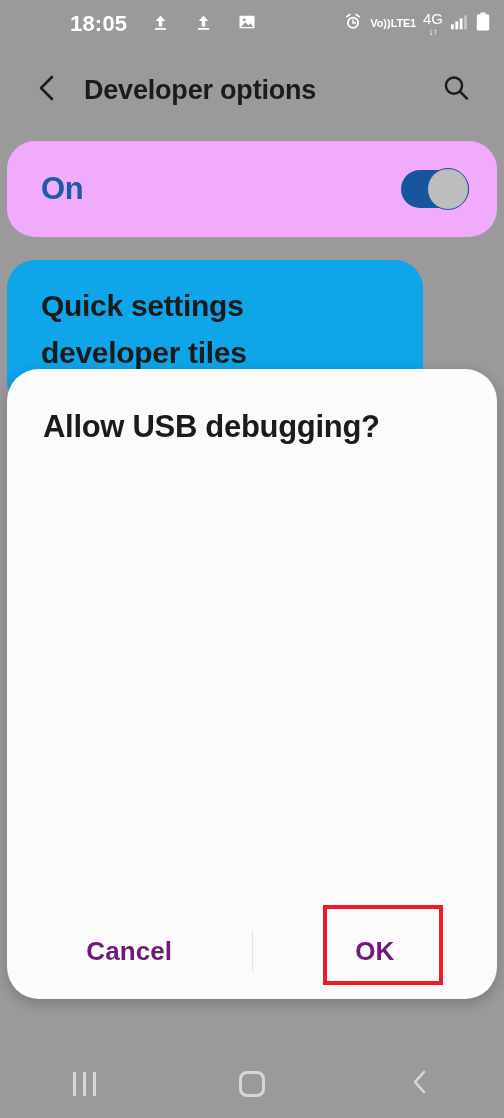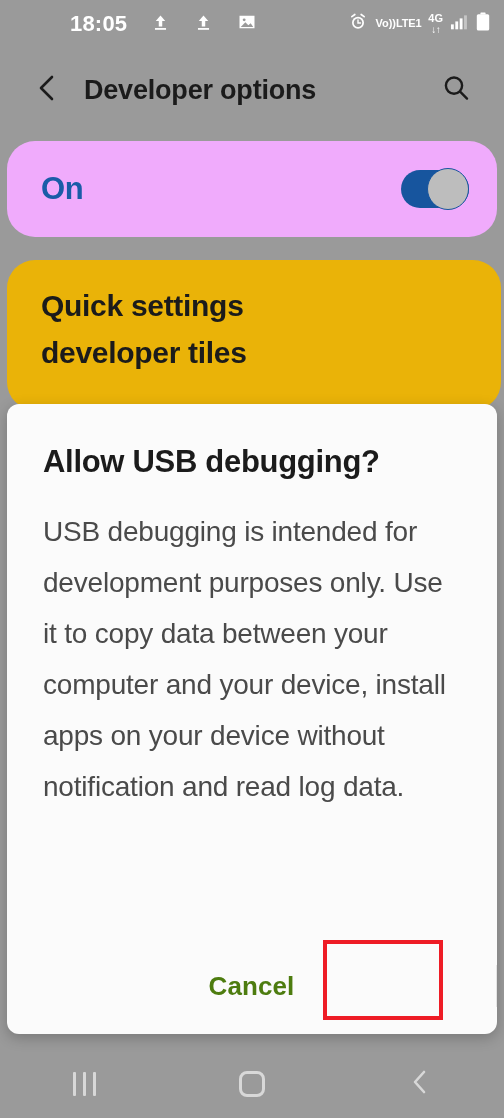--- a/index.html
+++ b/index.html
@@ -56,21 +56,21 @@
     line-height: 1.02;
   }
   .volte-block .l1 { font-size: 11px; font-weight: 700; }
   .volte-block .l2 { font-size: 11px; font-weight: 700; letter-spacing: -0.2px; text-align: center; }
   .net-block {
     display: flex;
     flex-direction: column;
     align-items: center;
     line-height: 1.02;
   }
-  .net-block .l1 { font-size: 11px; font-weight: 700; }
+  .net-block .l1 { font-size: 15px; font-weight: 400; }
   .net-block .l2 { font-size: 10px; font-weight: 700; letter-spacing: -0.5px; }
 
   
   #app-bar {
     position: absolute;
     left: 0; top: 48px;
     width: 504px;
     height: 84px;
     display: flex;
     align-items: center;
@@ -137,44 +137,44 @@
     width: 42px;
     height: 42px;
     border-radius: 50%;
     background: #bdbdbd;
     border: 1.5px solid #17559e;
     box-sizing: border-box;
   }
   #quick-settings-card {
     position: absolute;
     left: 7px; top: 128px;
-    width: 494px;
+    width: 416px;
     height: 150px;
-    background: #eab308;
+    background: #0ea5e9;
     border-radius: 28px;
     box-sizing: border-box;
     padding: 22px 30px 0 34px;
   }
   #quick-settings-title {
     font-size: 30px;
     font-weight: 700;
     color: #1b1b1b;
     line-height: 1.58;
     letter-spacing: -0.3px;
   }
 
   
   #dialog {
     position: absolute;
     left: 7px;
-    top: 404px;
+    top: 369px;
     width: 490px;
     height: 630px;
     background: #fbfbfb;
-    border-radius: 12px;
+    border-radius: 32px;
     box-sizing: border-box;
     padding: 40px 36px 0 36px;
     box-shadow: 0 4px 14px rgba(0,0,0,0.22);
   }
   #dialog-title {
     font-size: 31px;
     font-weight: 700;
     color: #1b1b1b;
     letter-spacing: -0.3px;
     margin: 0;
@@ -196,21 +196,21 @@
     align-items: center;
   }
   .dialog-button {
     flex: 1 1 0;
     height: 96px;
     display: flex;
     align-items: center;
     justify-content: center;
     font-size: 26px;
     font-weight: 700;
-    color: #4d7c0f;
+    color: #701a75;
     letter-spacing: 0.1px;
     background: transparent;
     border: none;
     font-family: "Liberation Sans", sans-serif;
   }
   #button-divider {
     width: 1px;
     height: 42px;
     background: #e4e4e4;
     flex: none;
@@ -358,25 +358,25 @@
       <div id="quick-settings-title">
         <div>Quick settings</div>
         <div>developer tiles</div>
       </div>
     </div>
 
   </div>
 
   <div id="dialog">
     <div id="dialog-title">Allow USB debugging?</div>
-    <div id="dialog-message">USB debugging is intended for development purposes only. Use it to copy data between your computer and your device, install apps on your device without notification and read log data.</div>
 
     <div id="dialog-buttons">
       <button class="dialog-button">Cancel</button>
       <span id="button-divider"></span>
+      <button class="dialog-button">OK</button>
     </div>
 
     <div id="ok-highlight"></div>
   </div>
 
   <div id="nav-bar">
     <div class="nav-button">
       <span id="recents-glyph">
         <span></span>
           <span></span>

